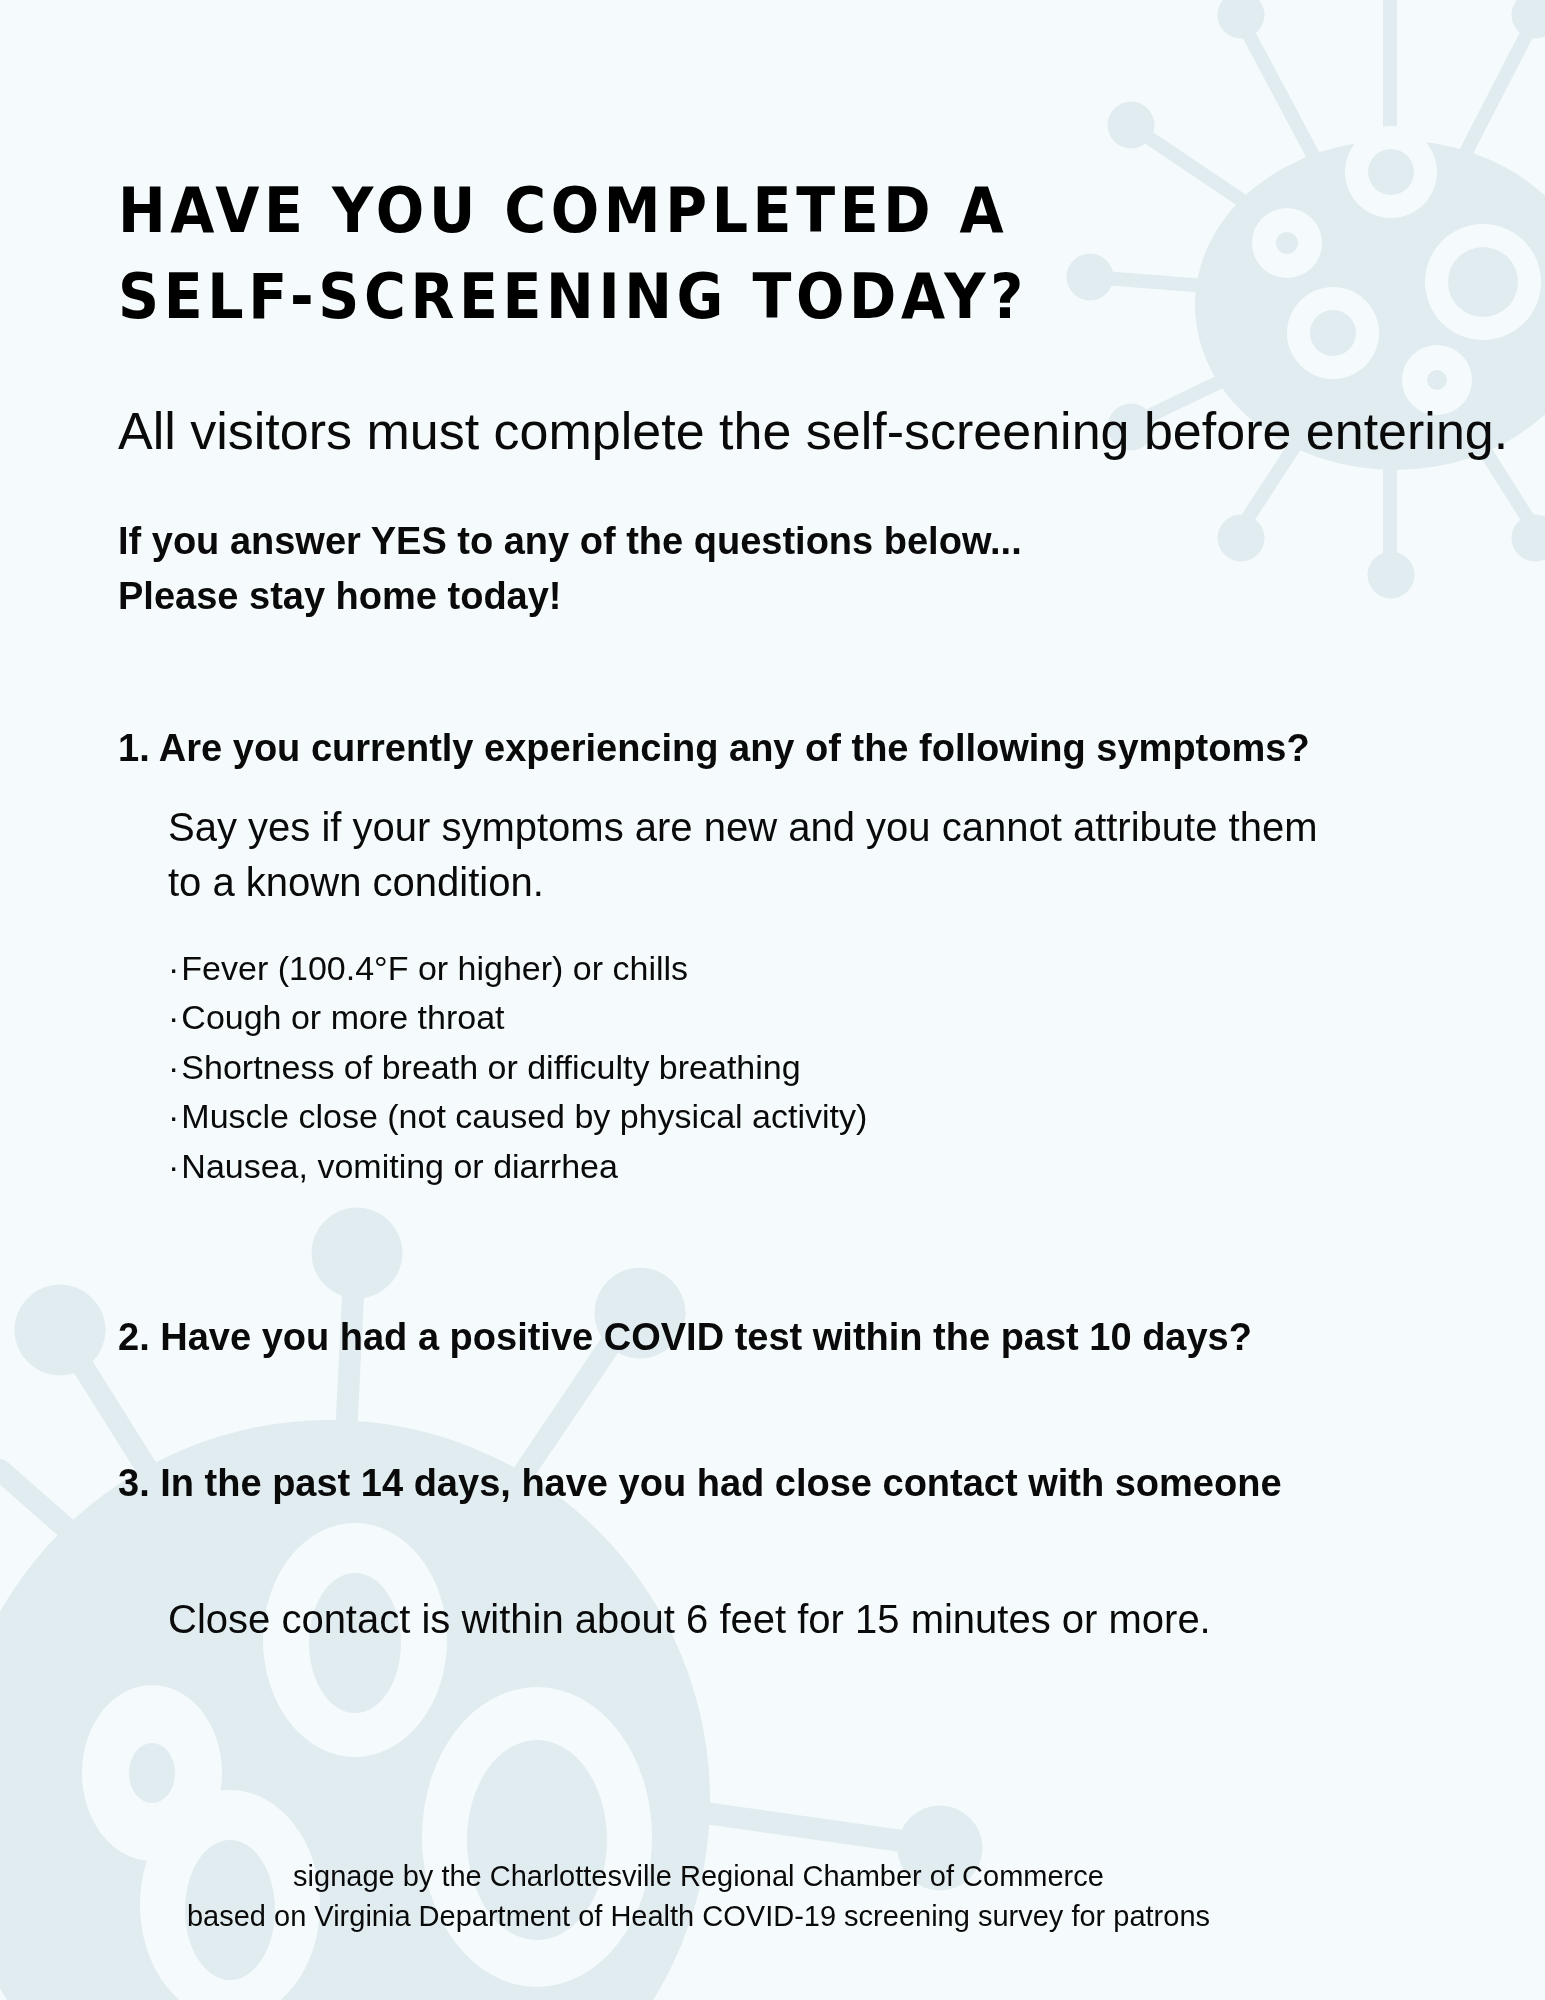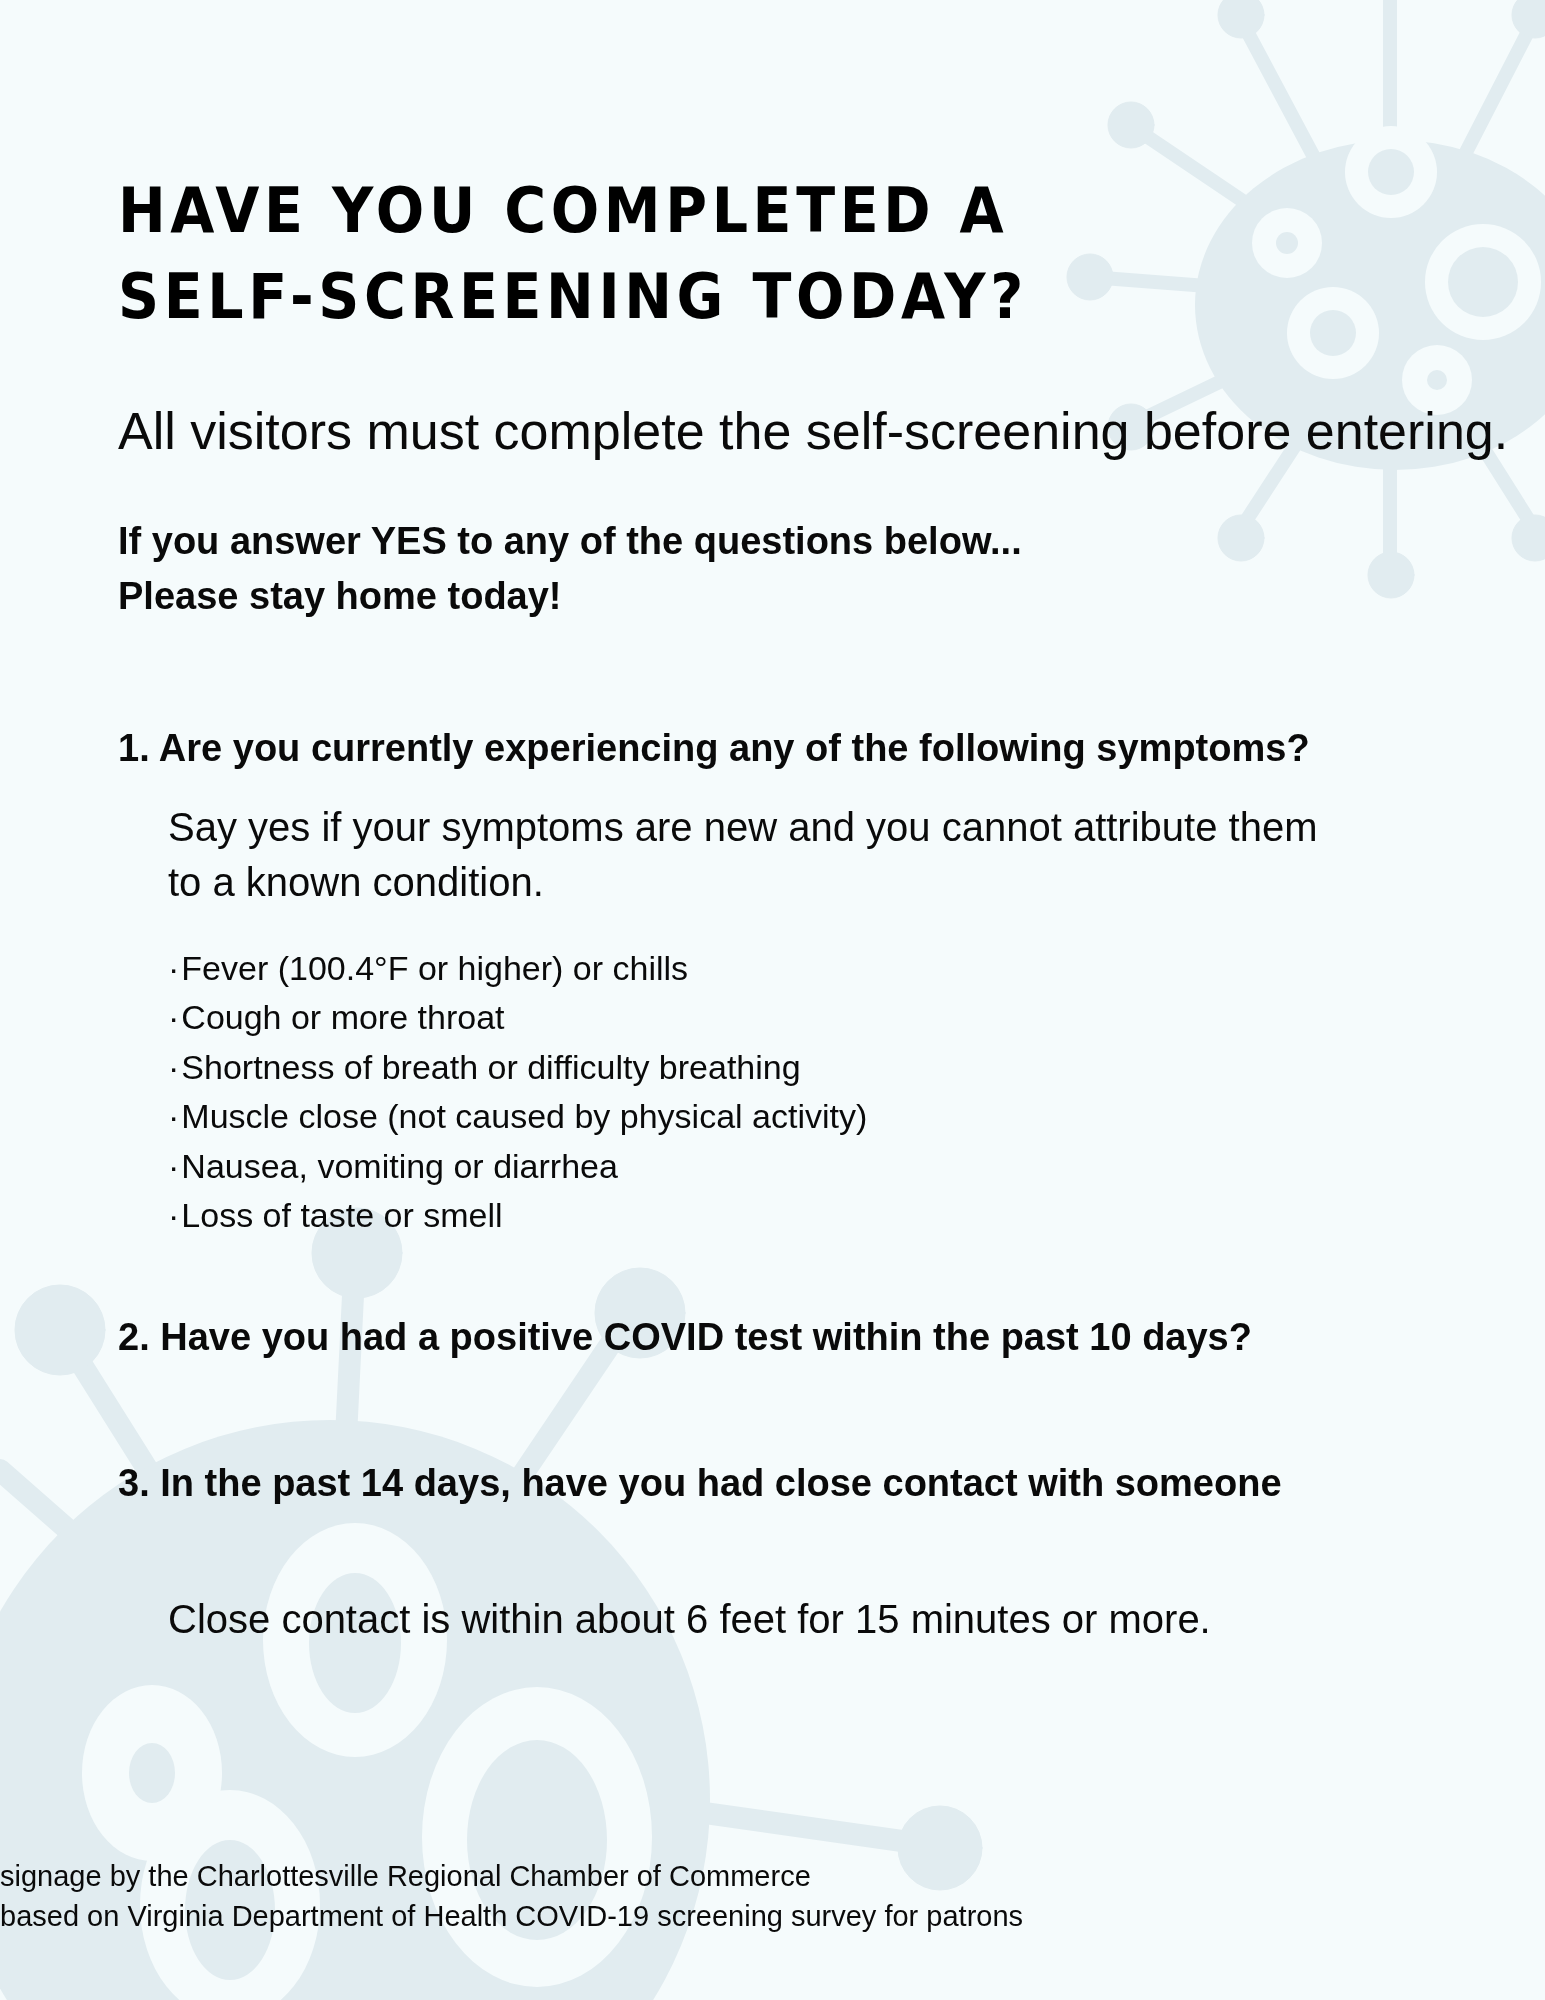--- a/index.html
+++ b/index.html
@@ -92,21 +92,21 @@
       font-size: 34px;
       line-height: 49.4px;
     }
     .symptoms li { white-space: nowrap; }
     .symptoms .dot { margin-right: 2px; }
     .footer {
       position: absolute;
       left: 0;
       width: 1397px;
       top: 1856px;
-      text-align: left;
+      text-align: center;
       font-size: 29px;
       line-height: 40px;
       margin: 0;
     }
     .footer span { display: block; white-space: nowrap; }
   </style>
 </head>
 <body>
 
 <svg class="bg-virus" style="left:1040px; top:-20px;" width="520" height="620" viewBox="1040 -20 520 620">
@@ -201,21 +201,20 @@
   <p class="note note1">
     <span>Say yes if your symptoms are new and you cannot attribute them</span>
     <span>to a known condition.</span>
   </p>
   <ul class="symptoms">
     <li><span class="dot">·</span><span>Fever (100.4°F or higher) or chills</span></li>
     <li><span class="dot">·</span><span>Cough or more throat</span></li>
     <li><span class="dot">·</span><span>Shortness of breath or difficulty breathing</span></li>
     <li><span class="dot">·</span><span>Muscle close (not caused by physical activity)</span></li>
     <li><span class="dot">·</span><span>Nausea, vomiting or diarrhea</span></li>
-    <li><span class="dot">·</span><span>Loss of taste or smell</span></li>
   </ul>
 
   <p class="q q2">
     <span>2. Have you had a positive COVID test within the past 10 days?</span>
   </p>
 
   <p class="q q3">
     <span>3. In the past 14 days, have you had close contact with someone</span>
   </p>
   <p class="note note3">

